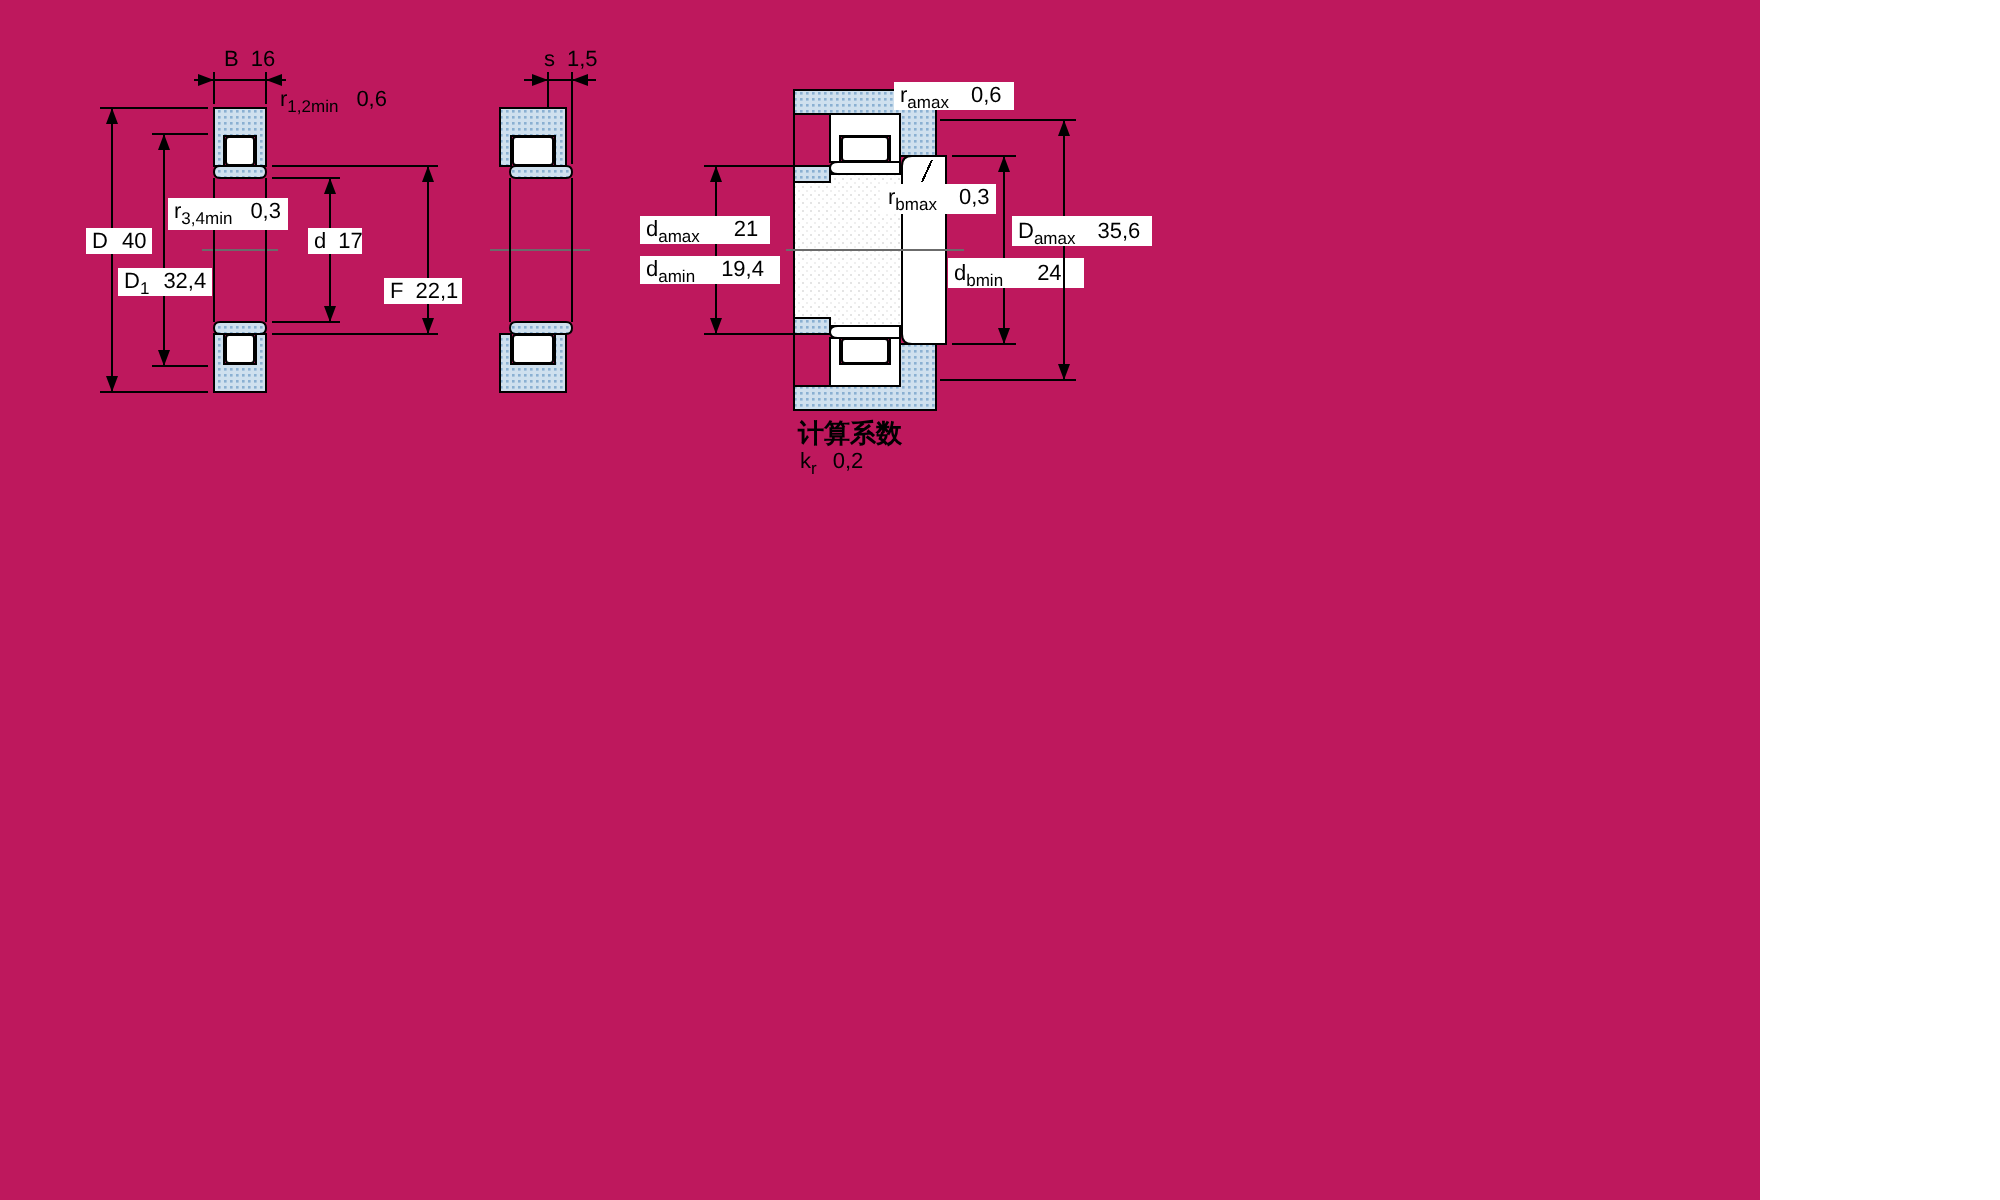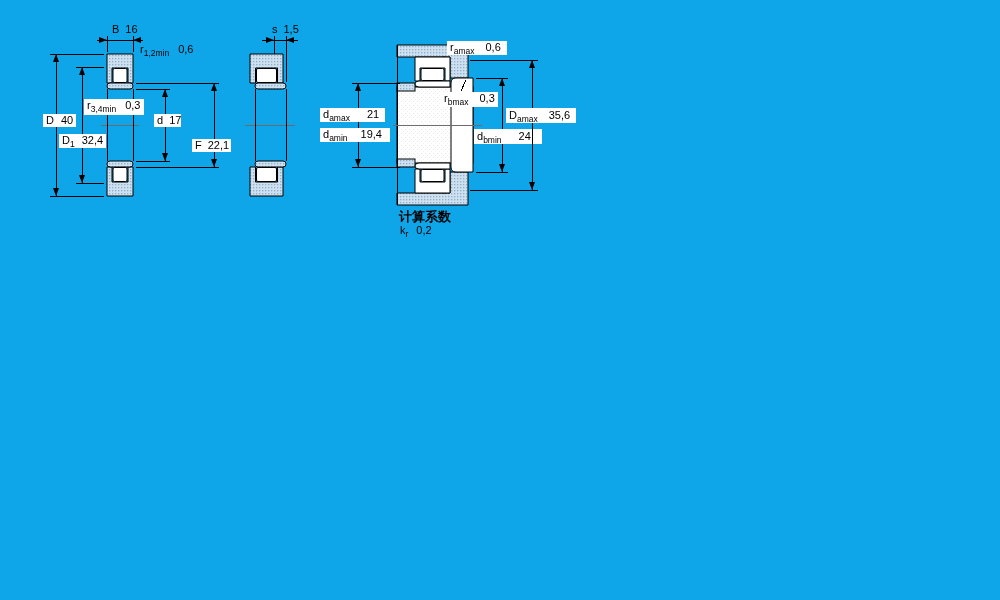--- a/index.html
+++ b/index.html
@@ -1,16 +1,16 @@
 <!DOCTYPE html>
 <html><head>
 <meta charset="utf-8">
 <style>
   html,body{margin:0;padding:0;background:#fff;}
-  .stage{position:relative;width:1000px;height:600px;background:#0ea5e9;overflow:hidden;}
+  .stage{position:relative;width:880px;height:600px;background:#be185d;overflow:hidden;}
   svg{display:block;}
   .lbl{font-family:"Liberation Sans",sans-serif;font-size:11px;fill:#000;}
   .lbl .sub{font-size:8.5px;}
   .heading{font-family:"Liberation Sans",sans-serif;font-size:13px;font-weight:bold;fill:#000;}
   .dim{stroke:#000;stroke-width:1;fill:none;shape-rendering:crispEdges;}
   .part{stroke:#000;stroke-width:1;}
   .whitepart{fill:#fff;stroke:#000;stroke-width:1;}
   .cl{stroke:#6b6b6b;stroke-width:1;shape-rendering:crispEdges;}
   .bg{fill:#fff;stroke:none;}
 </style>

